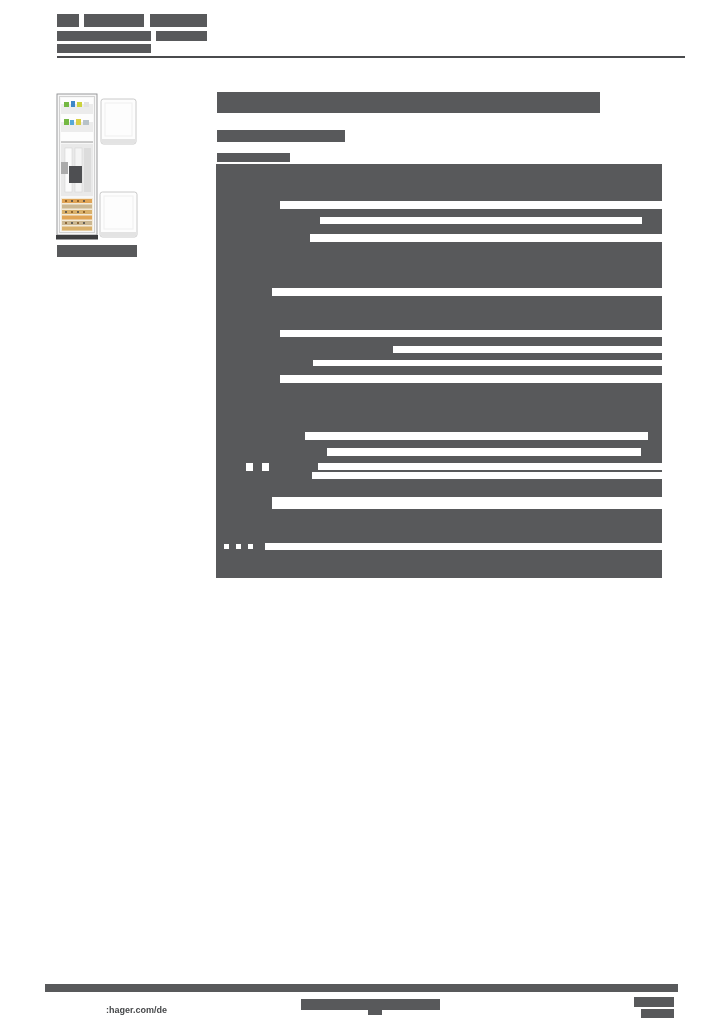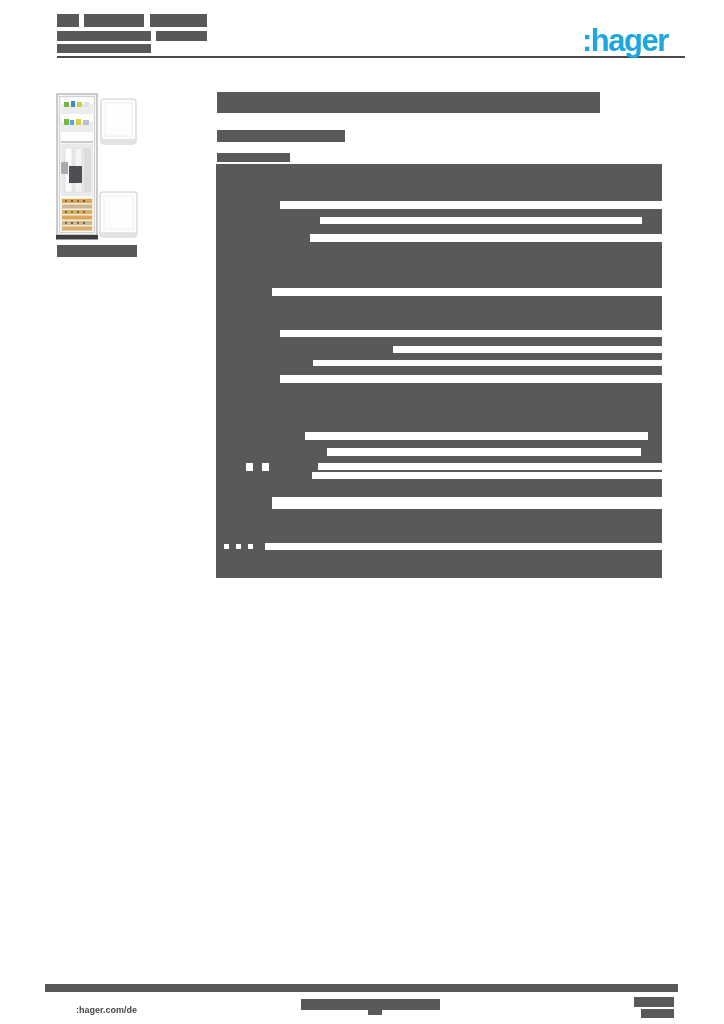--- a/index.html
+++ b/index.html
@@ -24,20 +24,21 @@
     filter:blur(0.5px);
     white-space:nowrap;
   }
   .photo{position:absolute;left:55px;top:92px;}
   .footer-box{
     position:absolute;
     left:72px;top:993px;width:95px;height:26px;
     background:#ffffff;
     box-sizing:border-box;
     padding:6px 0 0 4px;
+    text-align:right;
   }
   .footer-box span{
     font-size:9px;
     font-weight:bold;
     color:#46484A;
     letter-spacing:0;
     filter:blur(0.3px);
   }
 </style>
 </head>
@@ -77,21 +78,20 @@
       <div class="bar" style="left: 236px; top: 544px; width: 5px; height: 5px; background: rgb(255, 255, 255);"></div>
       <div class="bar" style="left: 248px; top: 544px; width: 5px; height: 5px; background: rgb(255, 255, 255);"></div>
       <div class="bar" style="left: 57px; top: 245px; width: 80px; height: 12px; background: rgb(88, 89, 91);"></div>
       <div class="bar" style="left: 45px; top: 984px; width: 633px; height: 8px; background: rgb(88, 89, 91);"></div>
       <div class="bar" style="left: 301px; top: 999px; width: 139px; height: 11px; background: rgb(88, 89, 91);"></div>
       <div class="bar" style="left: 368px; top: 1010px; width: 14px; height: 5px; background: rgb(88, 89, 91);"></div>
       <div class="bar" style="left: 634px; top: 997px; width: 40px; height: 10px; background: rgb(88, 89, 91);"></div>
       <div class="bar" style="left: 641px; top: 1009px; width: 33px; height: 9px; background: rgb(88, 89, 91);"></div>
     </div>
 
-  <div class="logo">:hager</div>
 
   <svg class="photo" width="86" height="152" viewBox="0 0 86 152">
 
     <g>
       <rect x="2" y="2" width="40" height="141" fill="#f7f7f7" stroke="#8e8f91" stroke-width="0.9"></rect>
       <rect x="4.5" y="4.5" width="35" height="136" fill="none" stroke="#d2d2d2" stroke-width="1"></rect>
     </g>
 
     <g>
       <rect x="6" y="6" width="32" height="44" fill="#fdfdfd"></rect>

